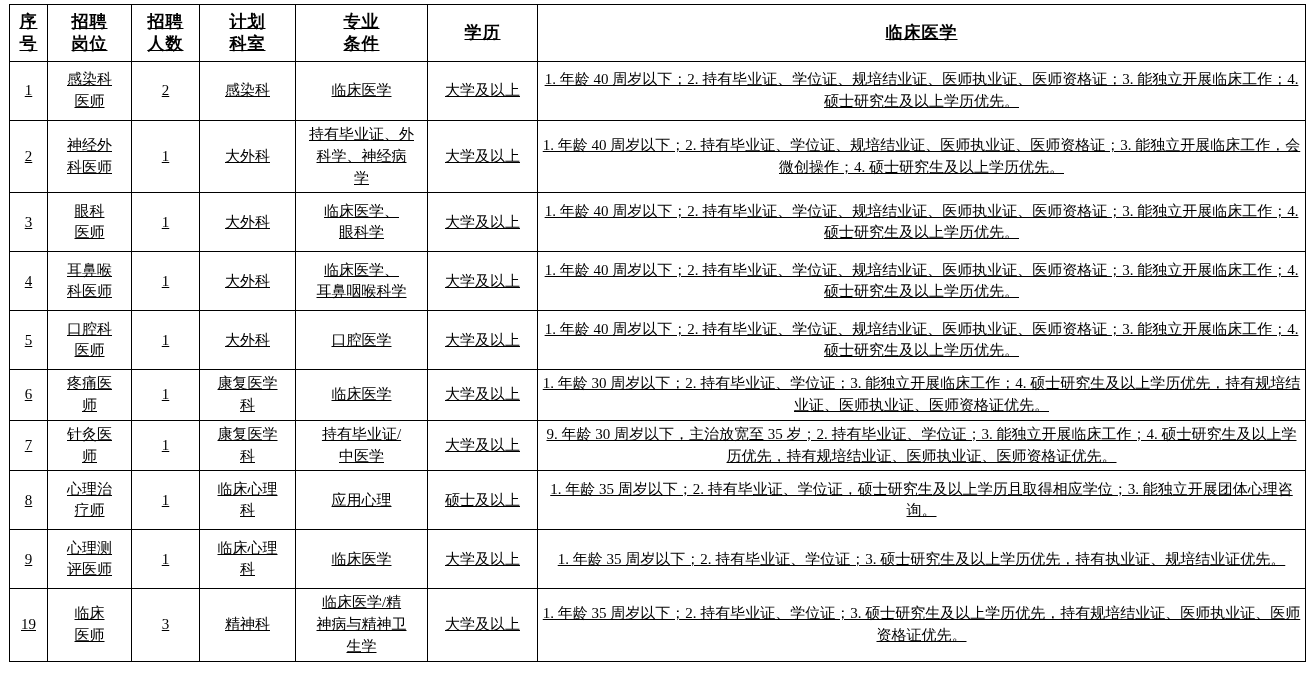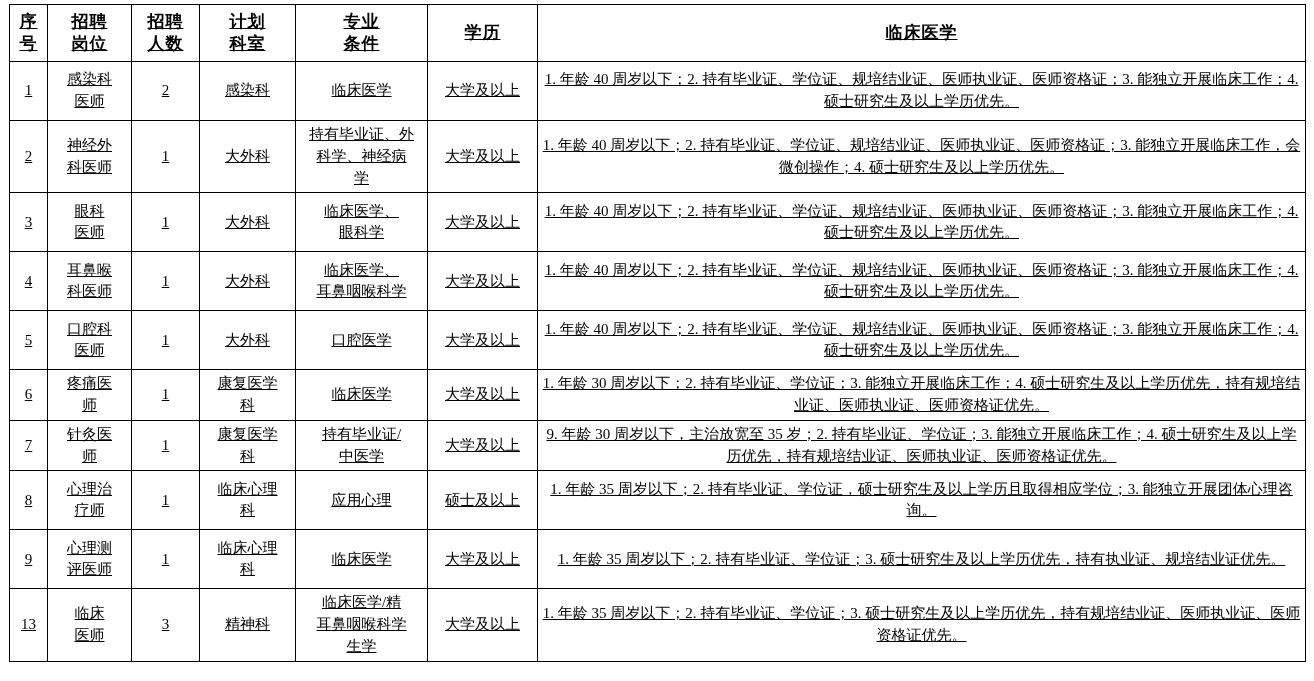--- a/index.html
+++ b/index.html
@@ -314,35 +314,35 @@
         <td class="center">
             <span class="cell-txt">临床医学</span>
           </td>
         <td class="center">
             <span class="cell-txt">大学及以上</span>
           </td>
         <td class="req">1. 年龄 35 周岁以下；2. 持有毕业证、学位证；3. 硕士研究生及以上学历优先，持有执业证、规培结业证优先。</td>
       </tr>
       <tr class="row-tall">
         <td class="center">
-            <span class="cell-txt">13</span>
+            <span class="cell-txt">19</span>
           </td>
         <td class="center">
             <span class="cell-txt">临床
 医师</span>
           </td>
         <td class="center">
             <span class="cell-txt">3</span>
           </td>
         <td class="center">
             <span class="cell-txt">精神科</span>
           </td>
         <td class="center">
             <span class="cell-txt">临床医学/精
-耳鼻咽喉科学
+神病与精神卫
 生学</span>
           </td>
         <td class="center">
             <span class="cell-txt">大学及以上</span>
           </td>
         <td class="req">1. 年龄 35 周岁以下；2. 持有毕业证、学位证；3. 硕士研究生及以上学历优先，持有规培结业证、医师执业证、医师资格证优先。</td>
       </tr>
     </tbody>
   </table>
 </div>

